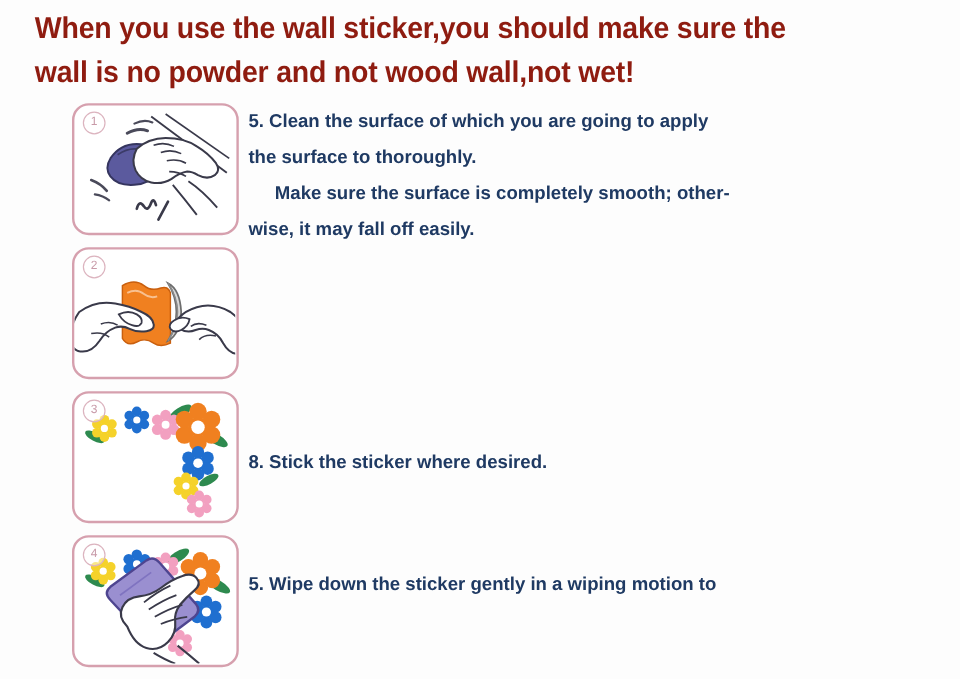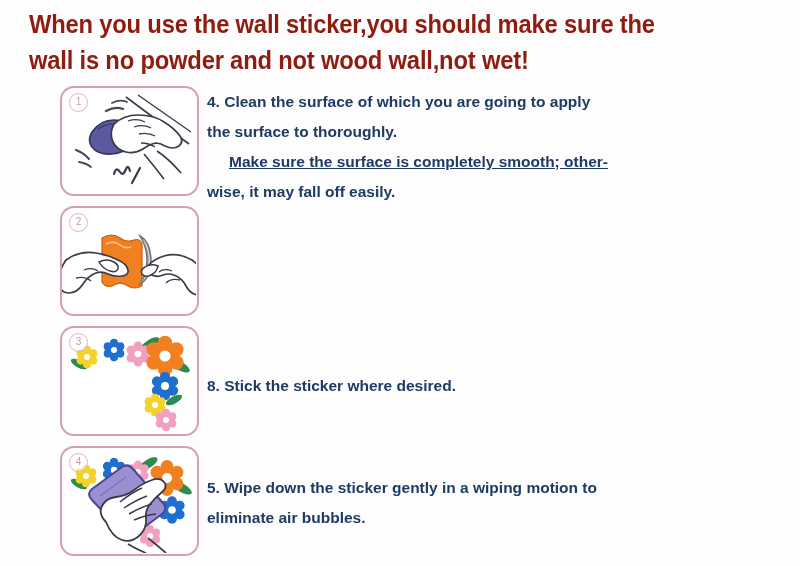--- a/index.html
+++ b/index.html
@@ -90,21 +90,21 @@
     margin-left: 8px;
     color: #1f3a63;
     font-family: "Liberation Sans", sans-serif;
     font-weight: bold;
     font-size: 15.5px;
     line-height: 30px;
     flex: 1;
     padding-top: 2px;
   }
   .step-text .ln { white-space: nowrap; display: block; }
-  .step-text .indent { padding-left: 22px; text-decoration: underline; }
+  .step-text .indent { padding-left: 22px; }
   .step-row.r1 .step-text { padding-top: 1px; }
   .step-row.r2 .step-text { padding-top: 45px; }
   .step-row.r3 .step-text { padding-top: 45px; }
   .step-row.r4 .step-text { padding-top: 27px; }
 </style>
 </head>
 <body>
 
 <div class="heading">
   <div class="heading-line">When you use the wall sticker,you should make sure the</div>
@@ -138,21 +138,21 @@
         <path d="M82,66 q10,12 20,25" fill="none" stroke="#3a3a4a" stroke-width="1.6"></path>
 
         <path d="M14,62 q8,3 13,9" stroke="#4a4a5a" stroke-width="2.2" fill="none" stroke-linecap="round"></path>
         <path d="M17,74 q7,1 12,5" stroke="#4a4a5a" stroke-width="1.8" fill="none" stroke-linecap="round"></path>
 
         <path d="M52,86 q2,-8 6,-2 q3,5 6,-3 q2,-5 4,2" stroke="#3a3a4a" stroke-width="2.2" fill="none" stroke-linecap="round"></path>
         <path d="M78,80 L70,95" stroke="#3a3a4a" stroke-width="2.2" fill="none" stroke-linecap="round"></path>
       </svg>
     </div>
     <div class="step-text">
-      <span class="ln">4. Clean the surface of which you are going to apply</span>
+      <span class="ln">5. Clean the surface of which you are going to apply</span>
       <span class="ln">the surface to thoroughly.</span>
       <span class="ln indent">Make sure the surface is completely smooth; other-</span>
       <span class="ln">wise, it may fall off easily.</span>
     </div>
   </div>
 
   <div class="step-row r2">
     <div class="panel">
       <div class="badge">2</div>
       <svg width="134" height="105" viewBox="0 0 134 105">
@@ -299,17 +299,16 @@
         <path d="M62,60 q12,-8 23,-12" fill="none" stroke="#3a3a4a" stroke-width="1.5"></path>
         <path d="M67,66 q12,-7 23,-10" fill="none" stroke="#3a3a4a" stroke-width="1.5"></path>
         <path d="M72,72 q12,-5 22,-6" fill="none" stroke="#3a3a4a" stroke-width="1.5"></path>
 
         <path d="M86,90 q10,8 18,15" fill="none" stroke="#3a3a4a" stroke-width="1.7"></path>
         <path d="M66,96 q10,6 18,9" fill="none" stroke="#3a3a4a" stroke-width="1.7"></path>
       </svg>
     </div>
     <div class="step-text">
       <span class="ln">5. Wipe down the sticker gently in a wiping motion to</span>
-      <span class="ln">eliminate air bubbles.</span>
     </div>
   </div>
 
 </div>
 
 </body></html>

